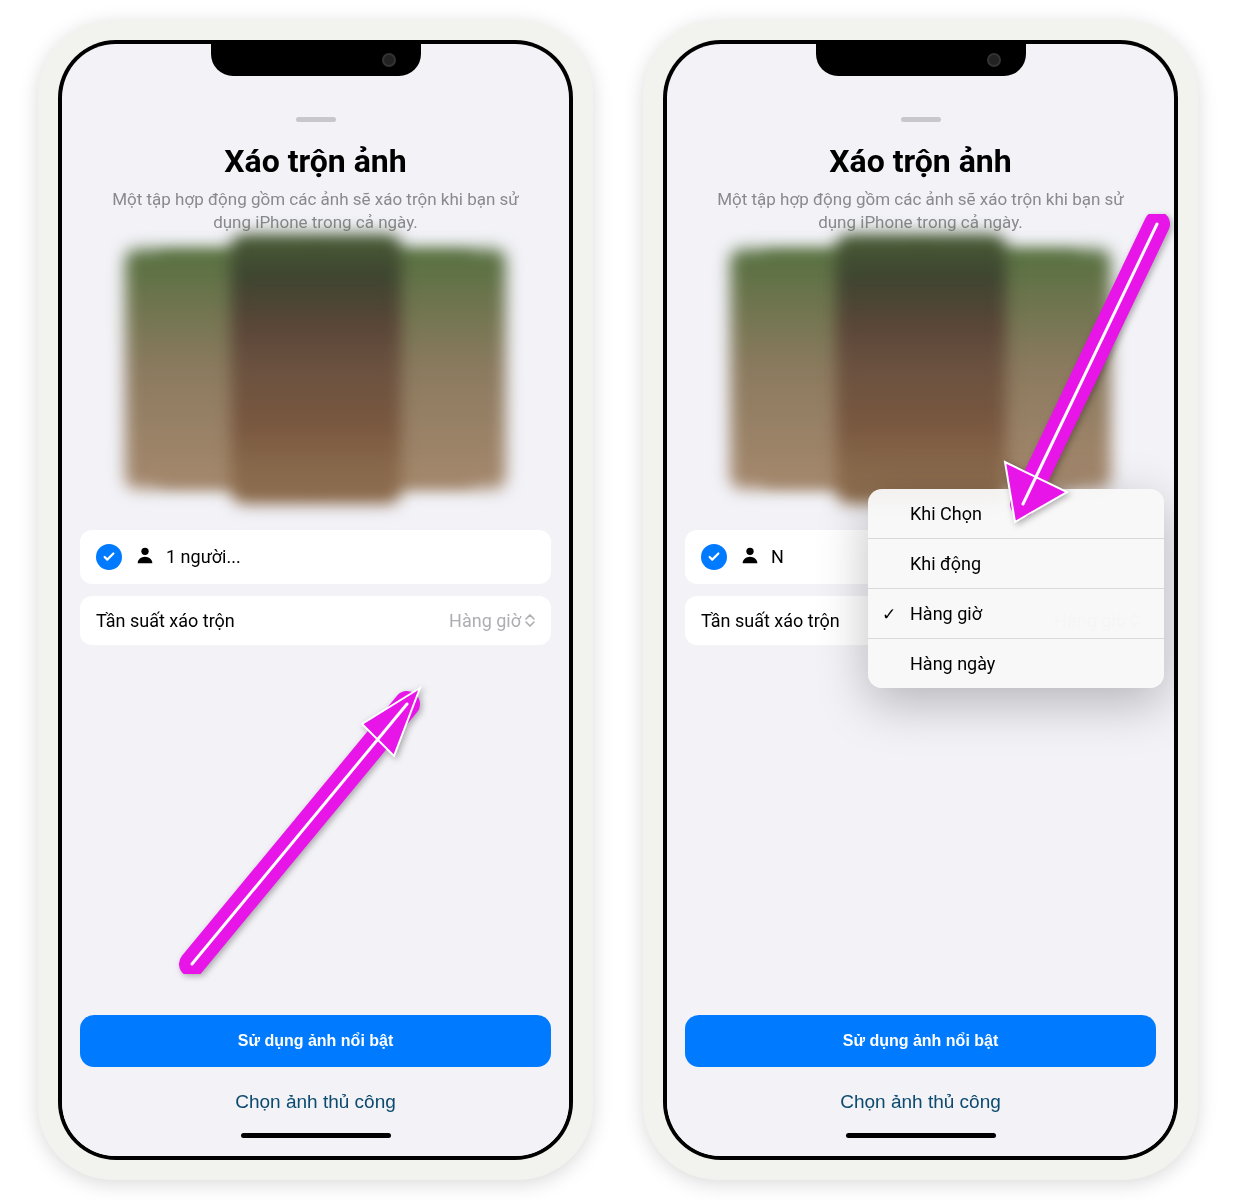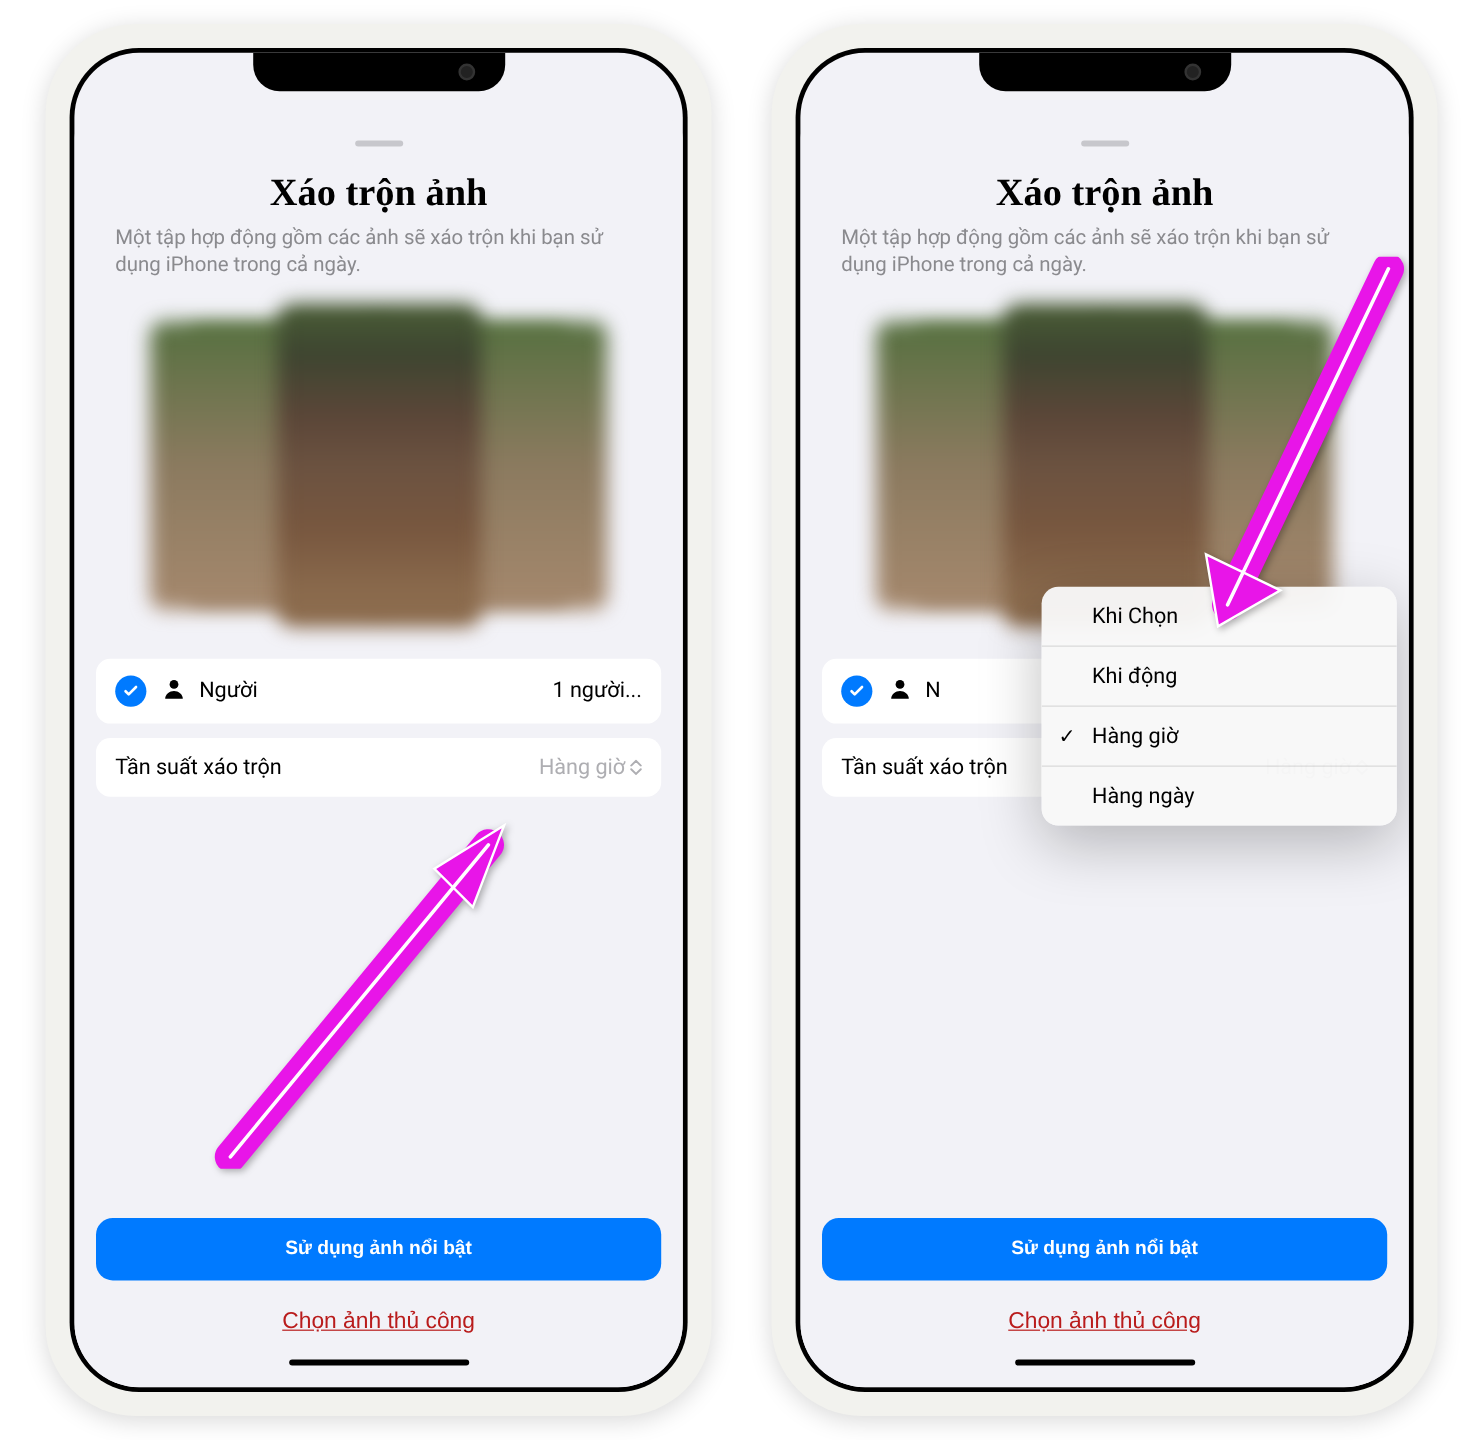--- a/index.html
+++ b/index.html
@@ -73,29 +73,27 @@
       background: #c7c7cc;
       border-radius: 3px;
       margin: 0 auto 20px;
     }
     .title {
       font-size: 32px;
       font-weight: 700;
       text-align: center;
       color: #000;
       margin-bottom: 8px;
-      font-family: Liberation Serif, serif;
     }
     .subtitle {
       font-size: 17px;
-      text-align: left;
+      text-align: center;
       color: #8a8a8e;
       line-height: 1.35;
       padding: 0 16px;
-      margin-bottom: 20px;
     }
     .photo-stack {
       position: relative;
       height: 270px;
       display: flex;
       justify-content: center;
       align-items: center;
       margin-bottom: 26px;
     }
     .photo {
@@ -185,27 +183,26 @@
       border: none;
       border-radius: 14px;
       padding: 17px;
       font-size: 16px;
       font-weight: 600;
       margin-bottom: 14px;
     }
     .secondary-btn {
       width: 100%;
       background: none;
-      color: #b91c1c;
+      color: #0c4a6e;
       border: none;
       padding: 10px;
       font-size: 19px;
       font-weight: 500;
       margin-bottom: 10px;
-      text-decoration: underline;
     }
     .home-indicator {
       width: 150px;
       height: 5px;
       background: #000;
       border-radius: 3px;
       margin: 0 auto;
     }
     .dropdown-menu {
       position: absolute;
@@ -267,21 +264,20 @@
             <svg viewBox="0 0 16 16" fill="none">
                 <path d="M3 8l3 3 7-7" stroke="#fff" stroke-width="2.5" stroke-linecap="round" stroke-linejoin="round"></path>
               </svg>
           </div>
           <span class="person-icon">
             <svg viewBox="0 0 24 24" fill="currentColor">
                 <circle cx="12" cy="8" r="4"></circle>
                 <path d="M4 21c0-4 4-7 8-7s8 3 8 7"></path>
               </svg>
           </span>
-          <span class="row-label">Người</span>
           <span class="row-value-link">1 người...</span>
         </div>
 
         <div class="list-row">
           <span class="row-label">Tần suất xáo trộn</span>
           <span class="row-value-grey">
             <span>Hàng giờ</span>
             <span class="updown-icon">
               <svg viewBox="0 0 10 6">
                   <path d="M1 5l4-4 4 4" stroke="currentColor" stroke-width="1.6" fill="none" stroke-linecap="round"></path>

